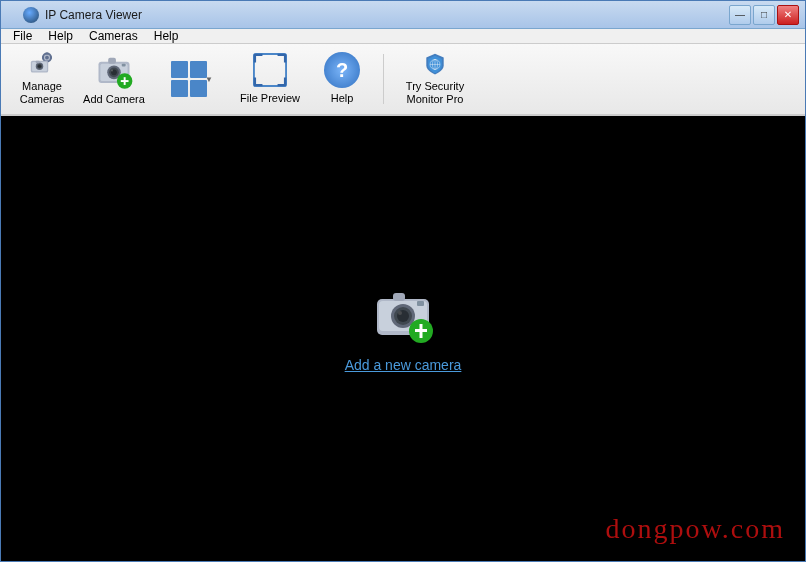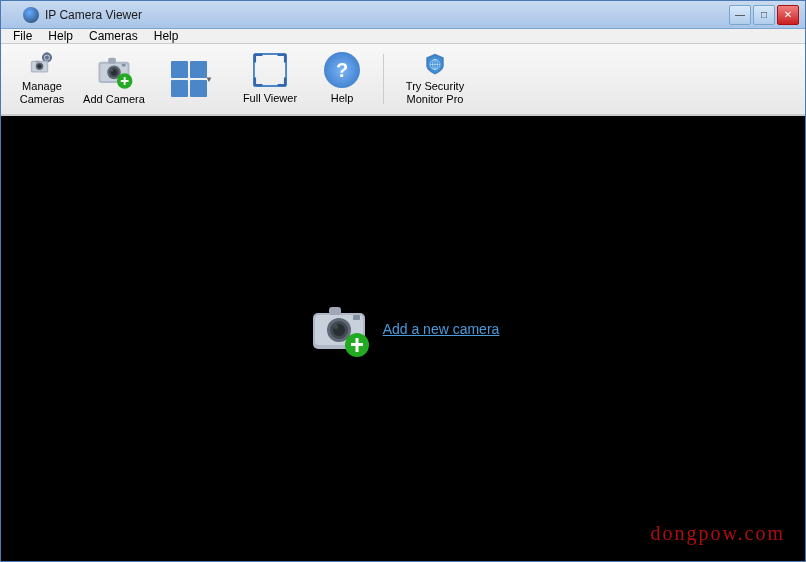--- a/index.html
+++ b/index.html
@@ -179,40 +179,41 @@
       background: #000;
       position: relative;
       display: flex;
       align-items: center;
       justify-content: center;
       overflow: hidden;
     }
 
     .add-camera-center {
       display: flex;
+      flex-direction: column;
       align-items: center;
       gap: 12px;
       cursor: pointer;
       margin-top: -20px;
       justify-content: center;
     }
 
     .add-camera-label {
       color: #4a9adc;
       font-size: 14px;
       text-decoration: underline;
     }
 
     
     .watermark {
       position: absolute;
       bottom: 16px;
       right: 20px;
       color: #cc1111;
-      font-size: 20px;
+      font-size: 28px;
       font-family: Georgia, serif;
       letter-spacing: 2px;
       opacity: 0.85;
     }
 
     
     .dropdown-arrow {
       font-size: 8px;
       color: #666;
       margin-left: -4px;
@@ -304,21 +305,21 @@
       <div class="icon-fullscreen">
         <svg width="36" height="36" viewBox="0 0 36 36">
           <rect x="1" y="1" width="34" height="34" rx="2" fill="none" stroke="#4a86c8" stroke-width="2"></rect>
 
           <polyline points="2,10 2,2 10,2" fill="none" stroke="#3366aa" stroke-width="2.5" stroke-linejoin="round"></polyline>
           <polyline points="26,2 34,2 34,10" fill="none" stroke="#3366aa" stroke-width="2.5" stroke-linejoin="round"></polyline>
           <polyline points="2,26 2,34 10,34" fill="none" stroke="#3366aa" stroke-width="2.5" stroke-linejoin="round"></polyline>
           <polyline points="26,34 34,34 34,26" fill="none" stroke="#3366aa" stroke-width="2.5" stroke-linejoin="round"></polyline>
         </svg>
       </div>
-      <span class="toolbar-label">Full Viewer</span>
+      <span class="toolbar-label">File Preview</span>
     </div>
 
     <div class="toolbar-btn">
       <div class="icon-help">?</div>
       <span class="toolbar-label">Help</span>
     </div>
 
     <div class="toolbar-sep"></div>
 
     <div class="toolbar-btn" style="width:90px;">

